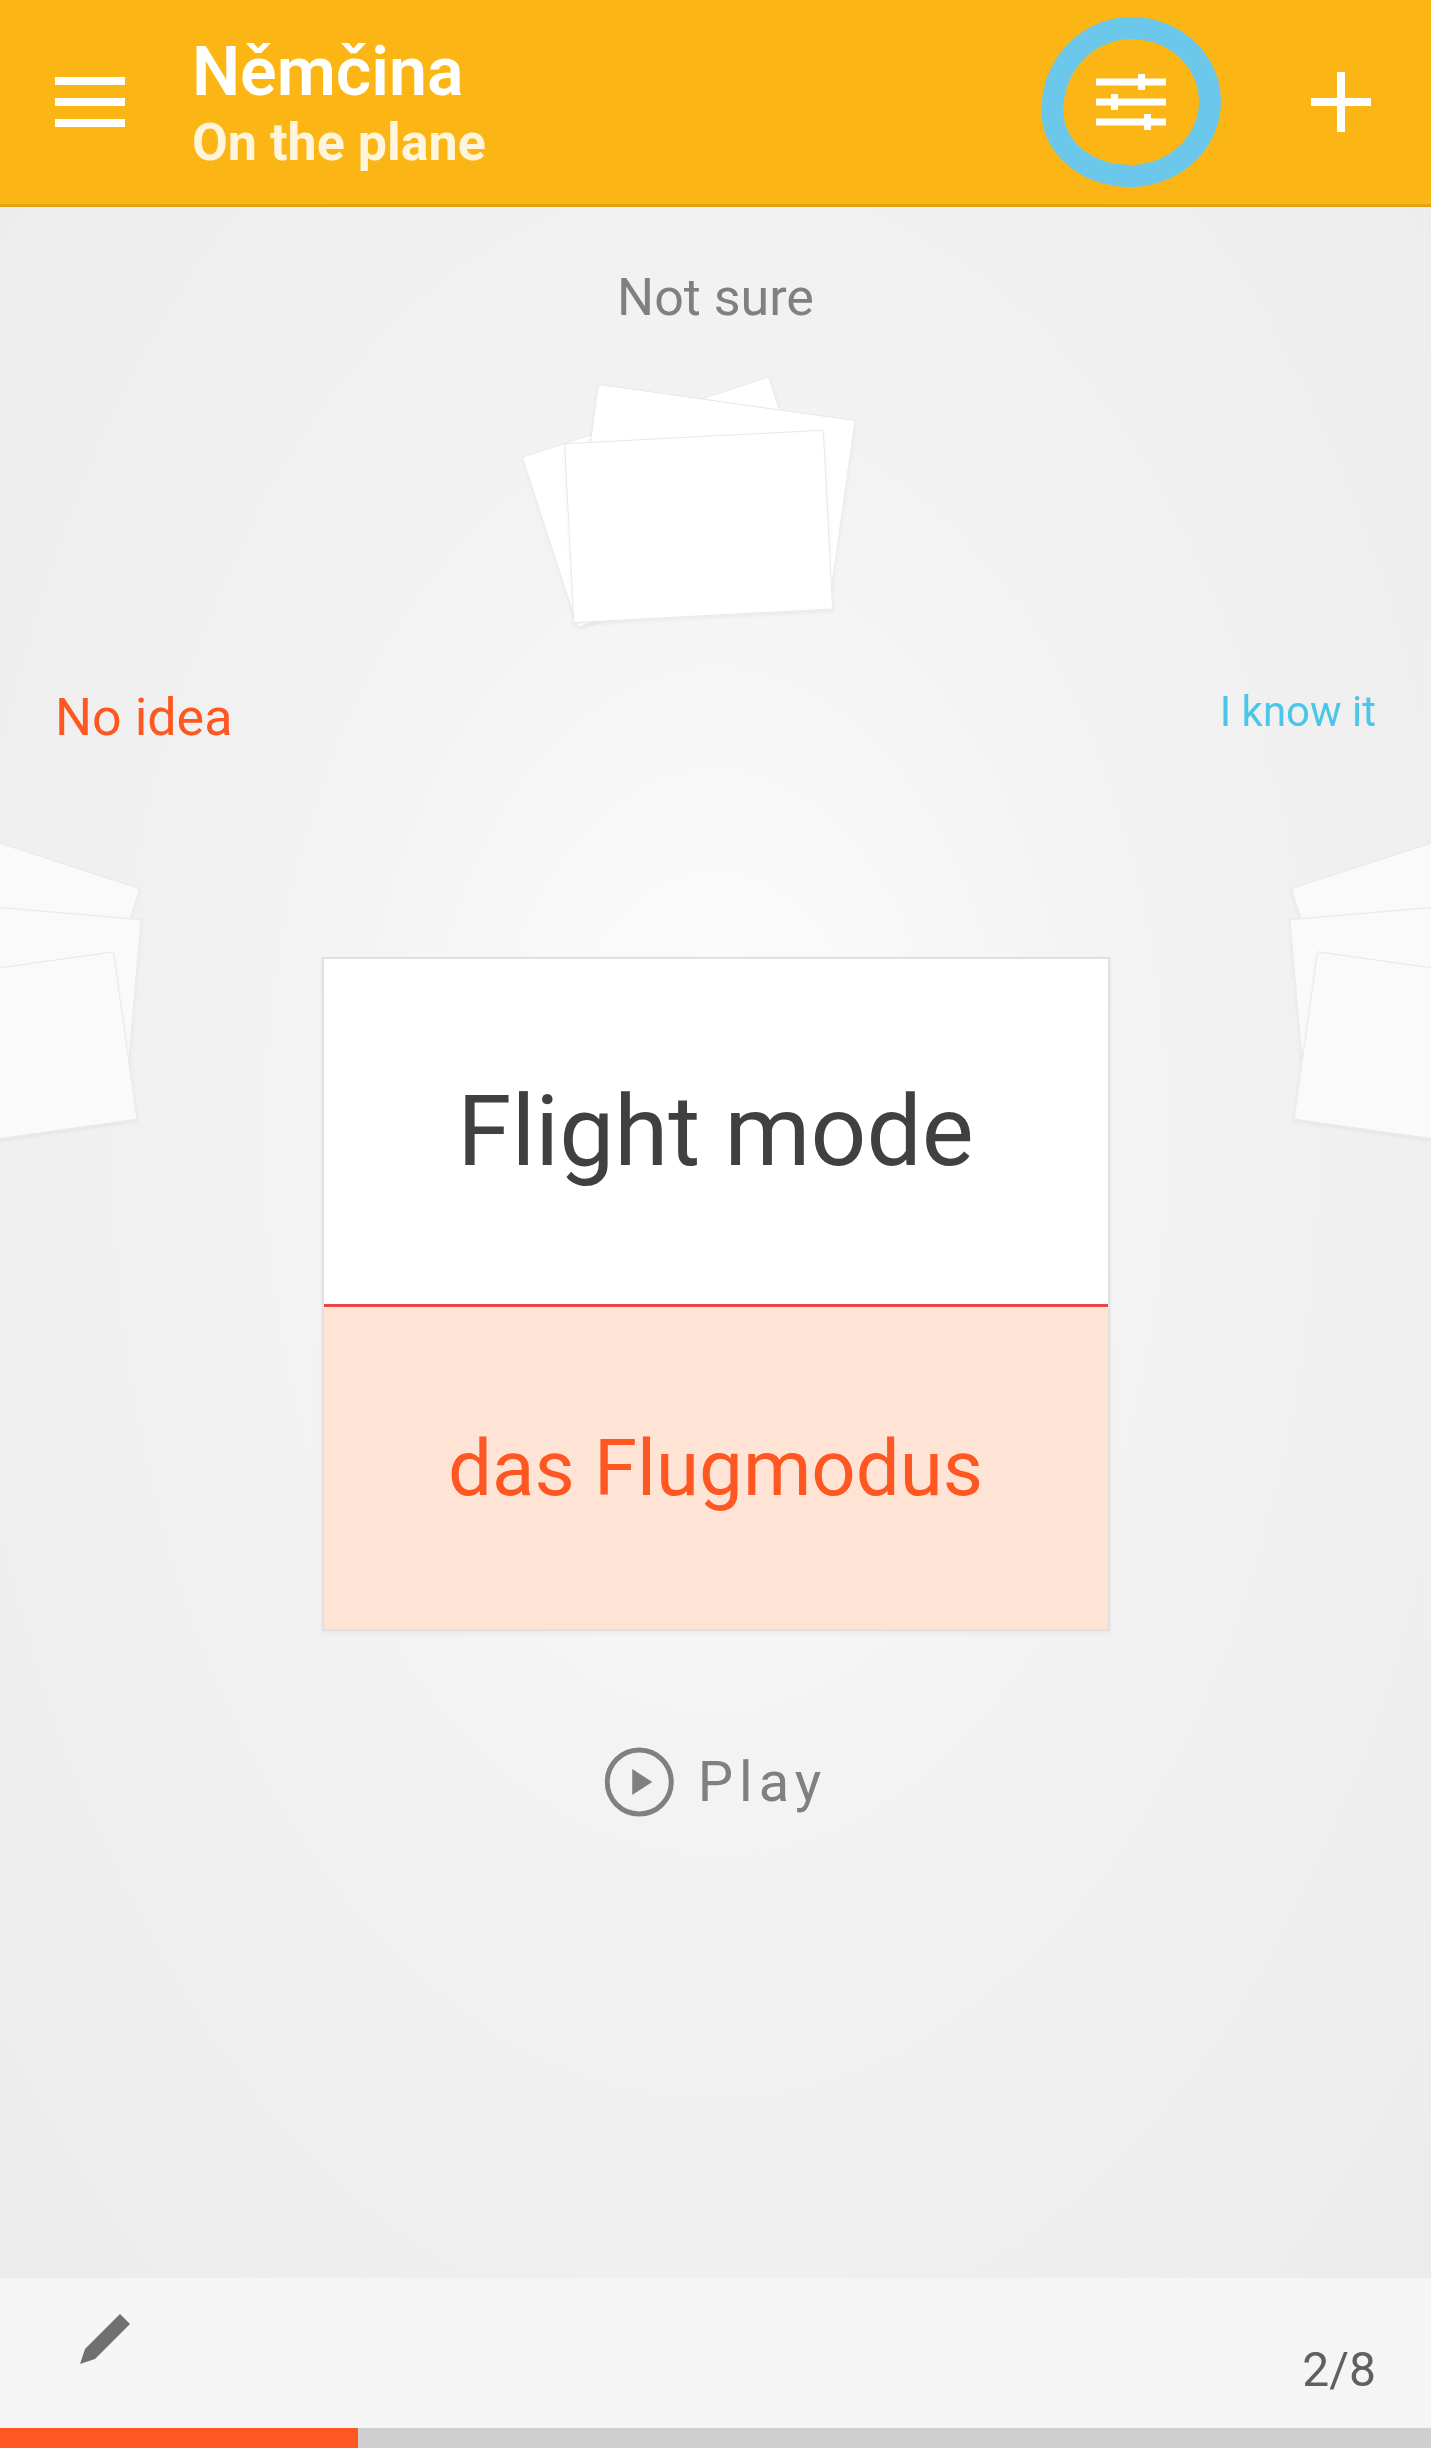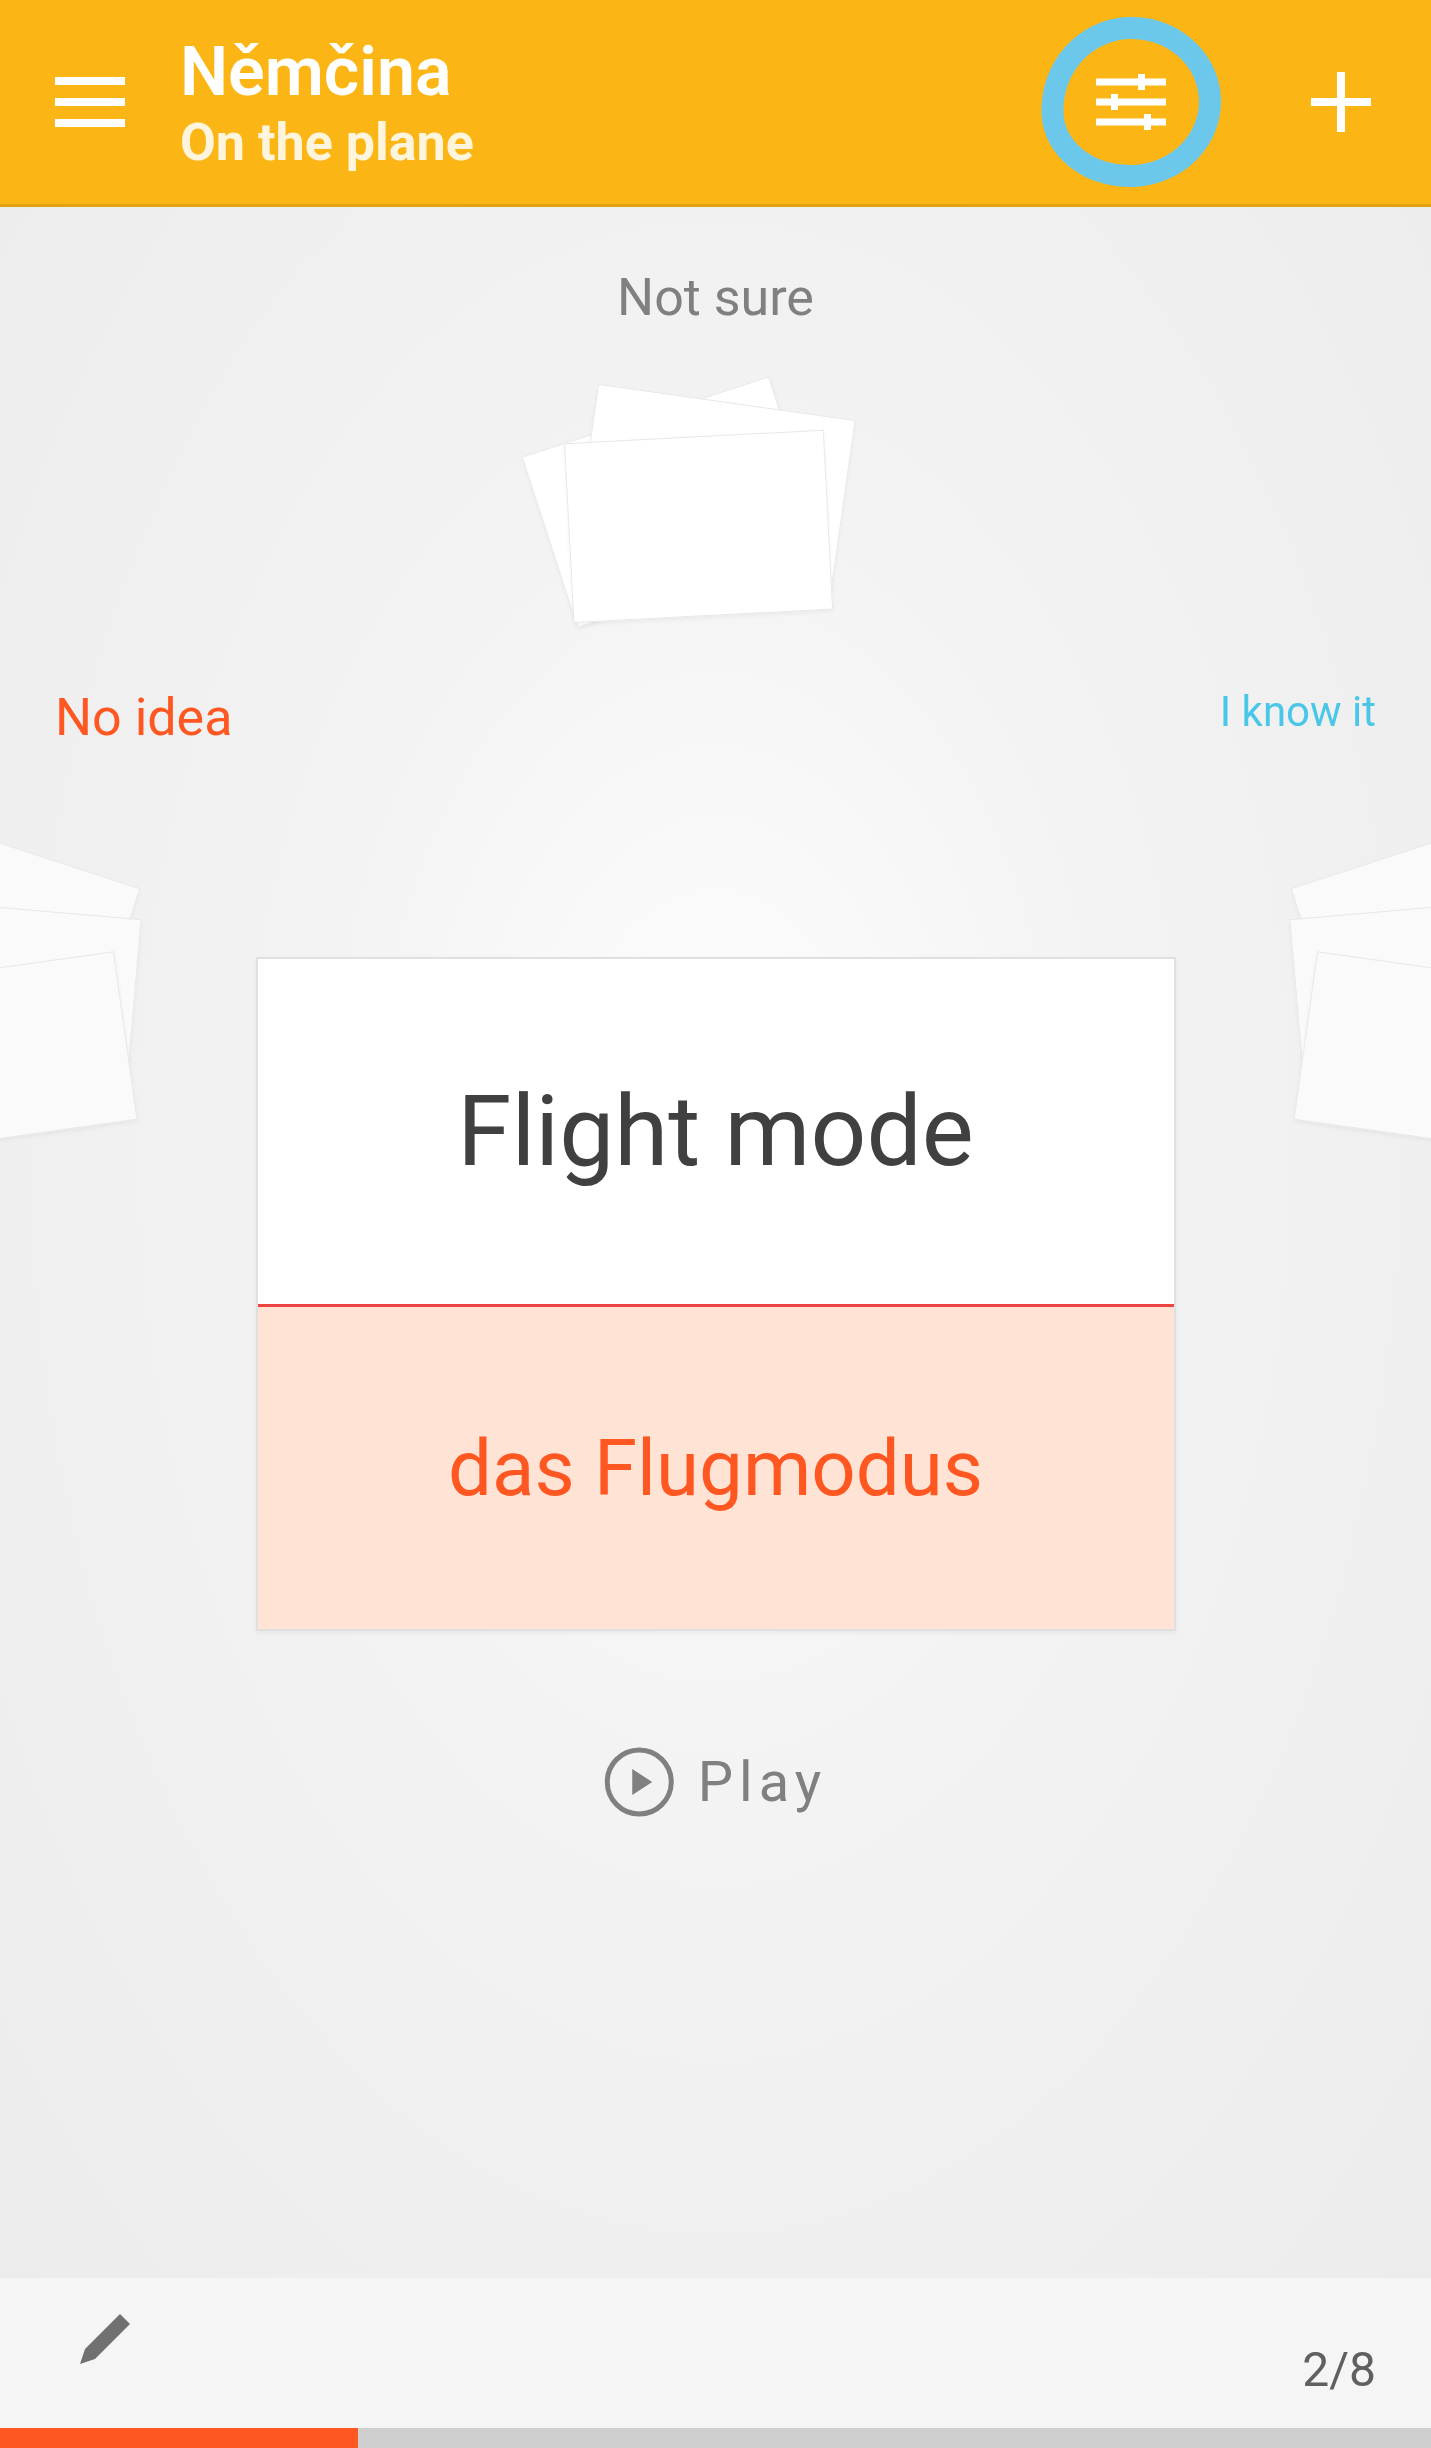--- a/index.html
+++ b/index.html
@@ -7,20 +7,21 @@
   body { display: flex; flex-direction: column; }
 
   .header {
     background: #fbb615;
     height: 207px;
     display: flex;
     align-items: center;
     padding: 16px 50px;
     position: relative;
     border-bottom: 3px solid rgba(0,0,0,0.1);
+    gap: 12px;
   }
   .menu-btn { width: 80px; height: 80px; display:flex; align-items:center; justify-content:center; cursor:pointer; }
   .title-block { margin-left: 50px; display:flex; flex-direction:column; }
   .title { color: #fff; font-size: 68px; font-weight: 600; }
   .subtitle { color: rgba(255,255,255,0.85); font-size: 52px; font-weight: 700; margin-top: 0; }
   .header-right { margin-left: auto; display:flex; align-items:center; gap:70px; }
   .settings-wrap { position: relative; width: 200px; height: 200px; display:flex; align-items:center; justify-content:center; }
   .highlight-circle {
     position:absolute; width:180px; height:170px;
     border: 22px solid #6cc8eb;
@@ -61,21 +62,21 @@
   .stack-right .card-mini {
     position:absolute; width:240px; height:170px; background:#fafafa; border:1px solid #e8e8e8;
     box-shadow: 0 2px 4px rgba(0,0,0,0.05);
   }
   .stack-right .c1 { transform: rotate(-18deg) translate(0,0); }
   .stack-right .c2 { transform: rotate(-5deg) translate(-20px,60px); }
   .stack-right .c3 { transform: rotate(8deg) translate(10px,120px); }
 
   .main-card {
     position:absolute; top:750px; left:50%; transform:translateX(-50%);
-    width:920px; border:2px solid #e0e0e0; background:#fff;
+    width:788px; border:2px solid #e0e0e0; background:#fff;
     box-shadow: 0 2px 6px rgba(0,0,0,0.05);
   }
   .card-front {
     height:345px; display:flex; align-items:center; justify-content:center;
     font-size:98px; color:#404040; font-weight:400;
   }
   .card-back {
     height:325px; display:flex; align-items:center; justify-content:center;
     font-size:78px; color:#ff5722; background:#ffe4d6;
     border-top:3px solid #ef4444;

